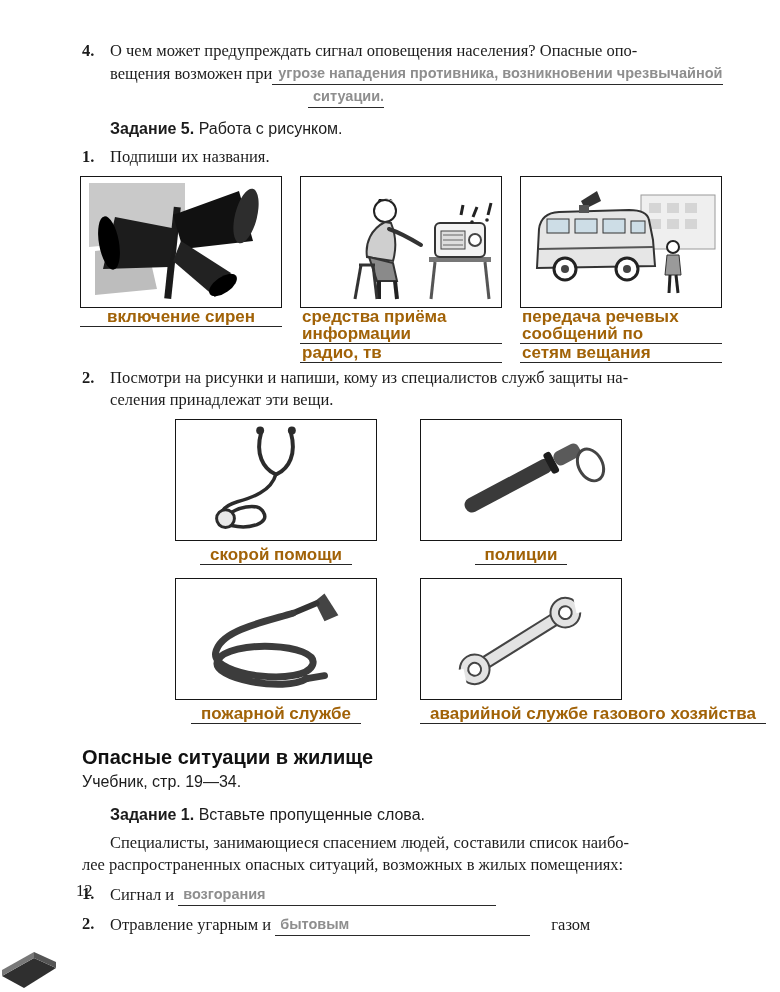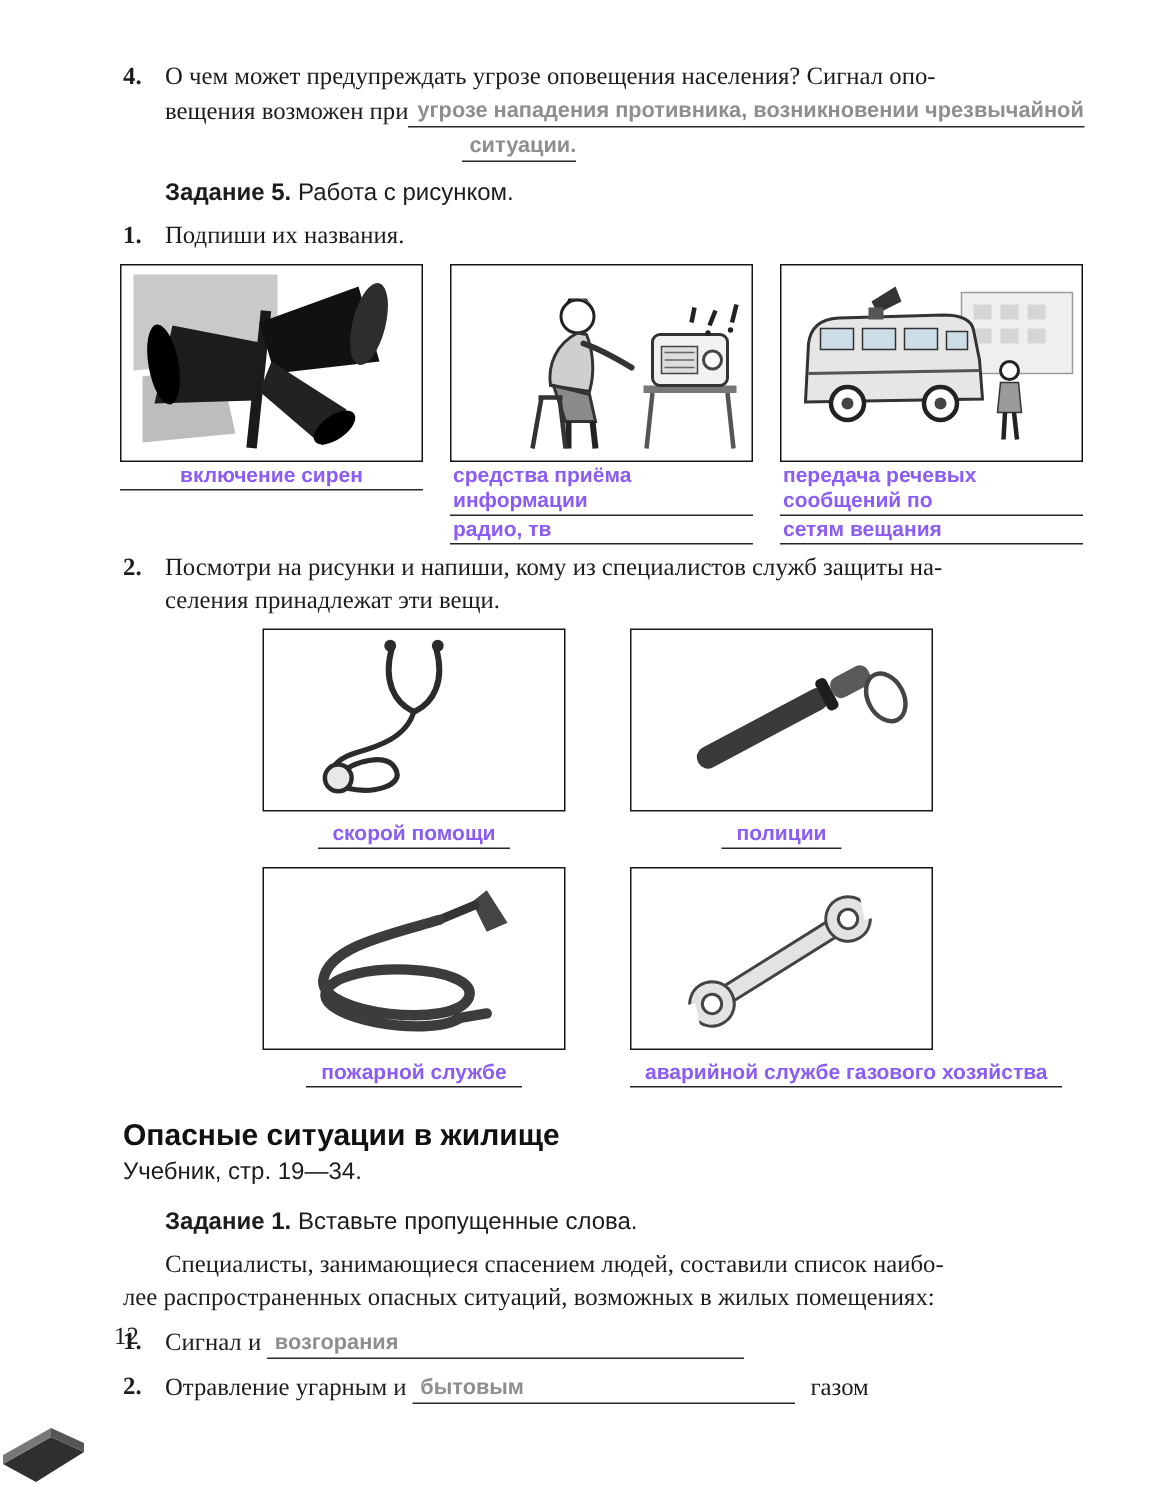--- a/index.html
+++ b/index.html
@@ -30,21 +30,21 @@
   .fig-row { display:flex; margin-left:80px; }
   .fig-row1 { margin-top:8px; }
   .fig-row1 .fig-box { width:202px; height:132px; margin-right:18px; }
   .fig-box { border:1.4px solid #161616; background:#fff; overflow:hidden; }
   .fig-box svg { display:block; width:100%; height:100%; }
 
   .cap-row { display:flex; margin-left:80px; }
   .cap-row1 .cap-cell { width:202px; margin-right:18px; }
   .caption {
     font-family:"Liberation Sans", sans-serif; font-weight:bold;
-    font-size:14px; color:#8b5cf6; line-height:17px;
+    font-size:17px; color:#a16207; line-height:17px;
   }
   .cap-line { border-bottom:1.2px solid #262626; padding:0 2px 1px 2px; min-height:17px; }
   .cap-center { text-align:center; }
 
   .fig-row2 { margin-top:8px; margin-left:175px; }
   .fig-row2 .fig-box { width:202px; height:122px; margin-right:43px; }
   .cap-row2 { margin-left:175px; margin-top:3px; }
   .cap-row2 .cap-cell { width:202px; margin-right:43px; text-align:center; }
   .cap-row2 .cap-inline {
     display:inline-block; border-bottom:1.2px solid #262626;
@@ -55,33 +55,33 @@
     margin:20px 0 2px 82px; font-family:"Liberation Sans", sans-serif;
     font-weight:bold; font-size:20px; color:#111; line-height:24px;
   }
   .textbook-ref { margin-left:82px; font-family:"Liberation Sans", sans-serif; font-size:16px; line-height:21px; }
 
   .intro { margin:4px 62px 0 82px; }
   .intro .l1 { padding-left:28px; }
 
   .list-item { margin-top:7px; }
   .ans-field { display:inline-block; vertical-align:bottom; padding-left:5px; }
-  .suffix { margin-left:6px; }
+  .suffix { margin-left:17px; }
 
   .page-number { position:absolute; left:76px; top:880px; font-size:16.5px; }
   .corner-art { position:absolute; left:-2px; top:944px; }
 </style>
 </head>
 <body>
 
 <div class="page">
 
   <div class="num-item" style="margin-top:40px">
     <span class="num">4.</span>
-    <div>О чем может предупреждать угрозе оповещения населения? Сигнал опо-</div>
+    <div>О чем может предупреждать сигнал оповещения населения? Опасные опо-</div>
     <div class="flexline">
       <span style="white-space:nowrap">вещения возможен при</span>
       <span class="ansline grow"><span class="answer">угрозе нападения противника,  возникновении чрезвычайной</span></span>
     </div>
     <div style="margin-left:198px">
       <span class="ansline ans-field" style="min-width:72px"><span class="answer">ситуации.</span></span>
     </div>
   </div>
 
   <div class="task-head">

